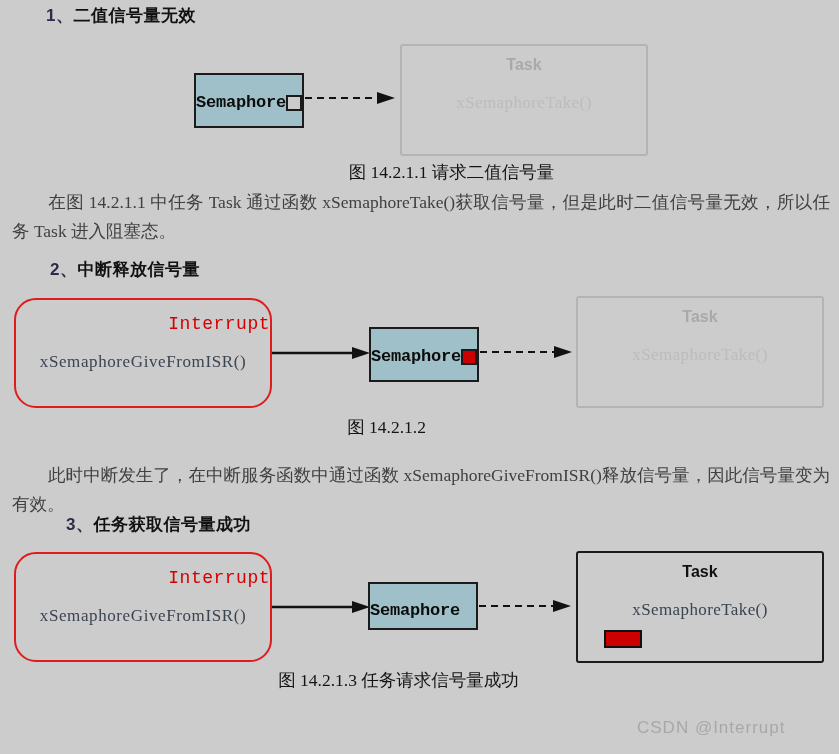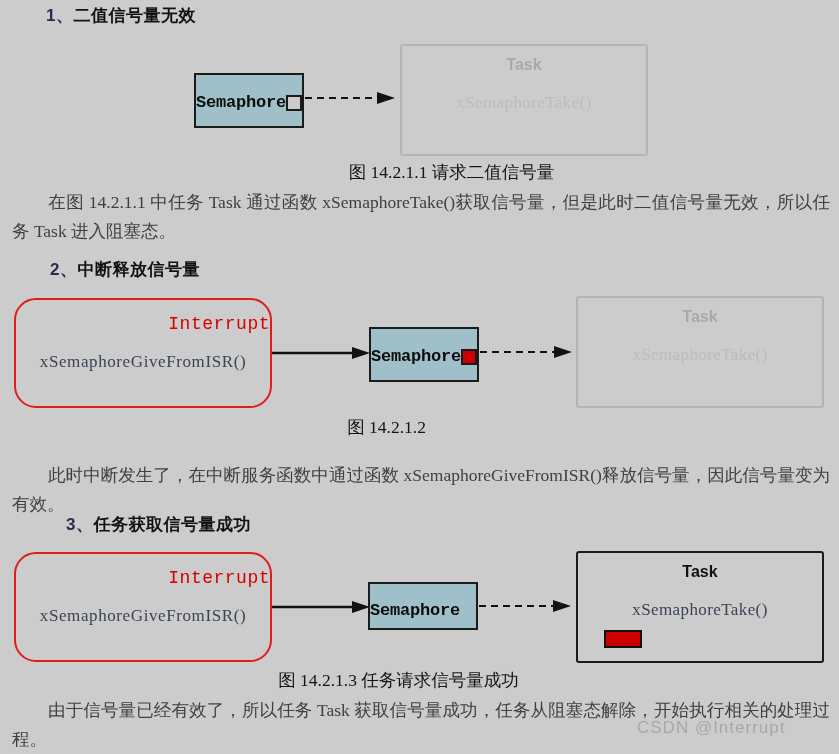--- a/index.html
+++ b/index.html
@@ -281,19 +281,16 @@
   </div>
 
   <div class="task-box" style="left:576px; top:551px; width:248px; height:112px;">
     <div class="task-title">Task</div>
     <div class="task-fn">xSemaphoreTake()</div>
     <div class="task-slot" style="left:26px; top:77px;"></div>
   </div>
 
   <div class="caption" style="left:0; top:668px; width:797px; text-align:center;">图 14.2.1.3  任务请求信号量成功</div>
 
-  <div class="para" style="left:12px; top:696px; width:818px;">
-    <span class="indent"></span><span>由于信号量已经有效了，所以任务 Task 获取信号量成功，任务从阻塞态解除，开始执行相关的处理过程。</span>
-  </div>
 
   <div class="watermark" style="left:637px; top:718px;">CSDN @Interrupt</div>
 
 </div>
 
 </body></html>

